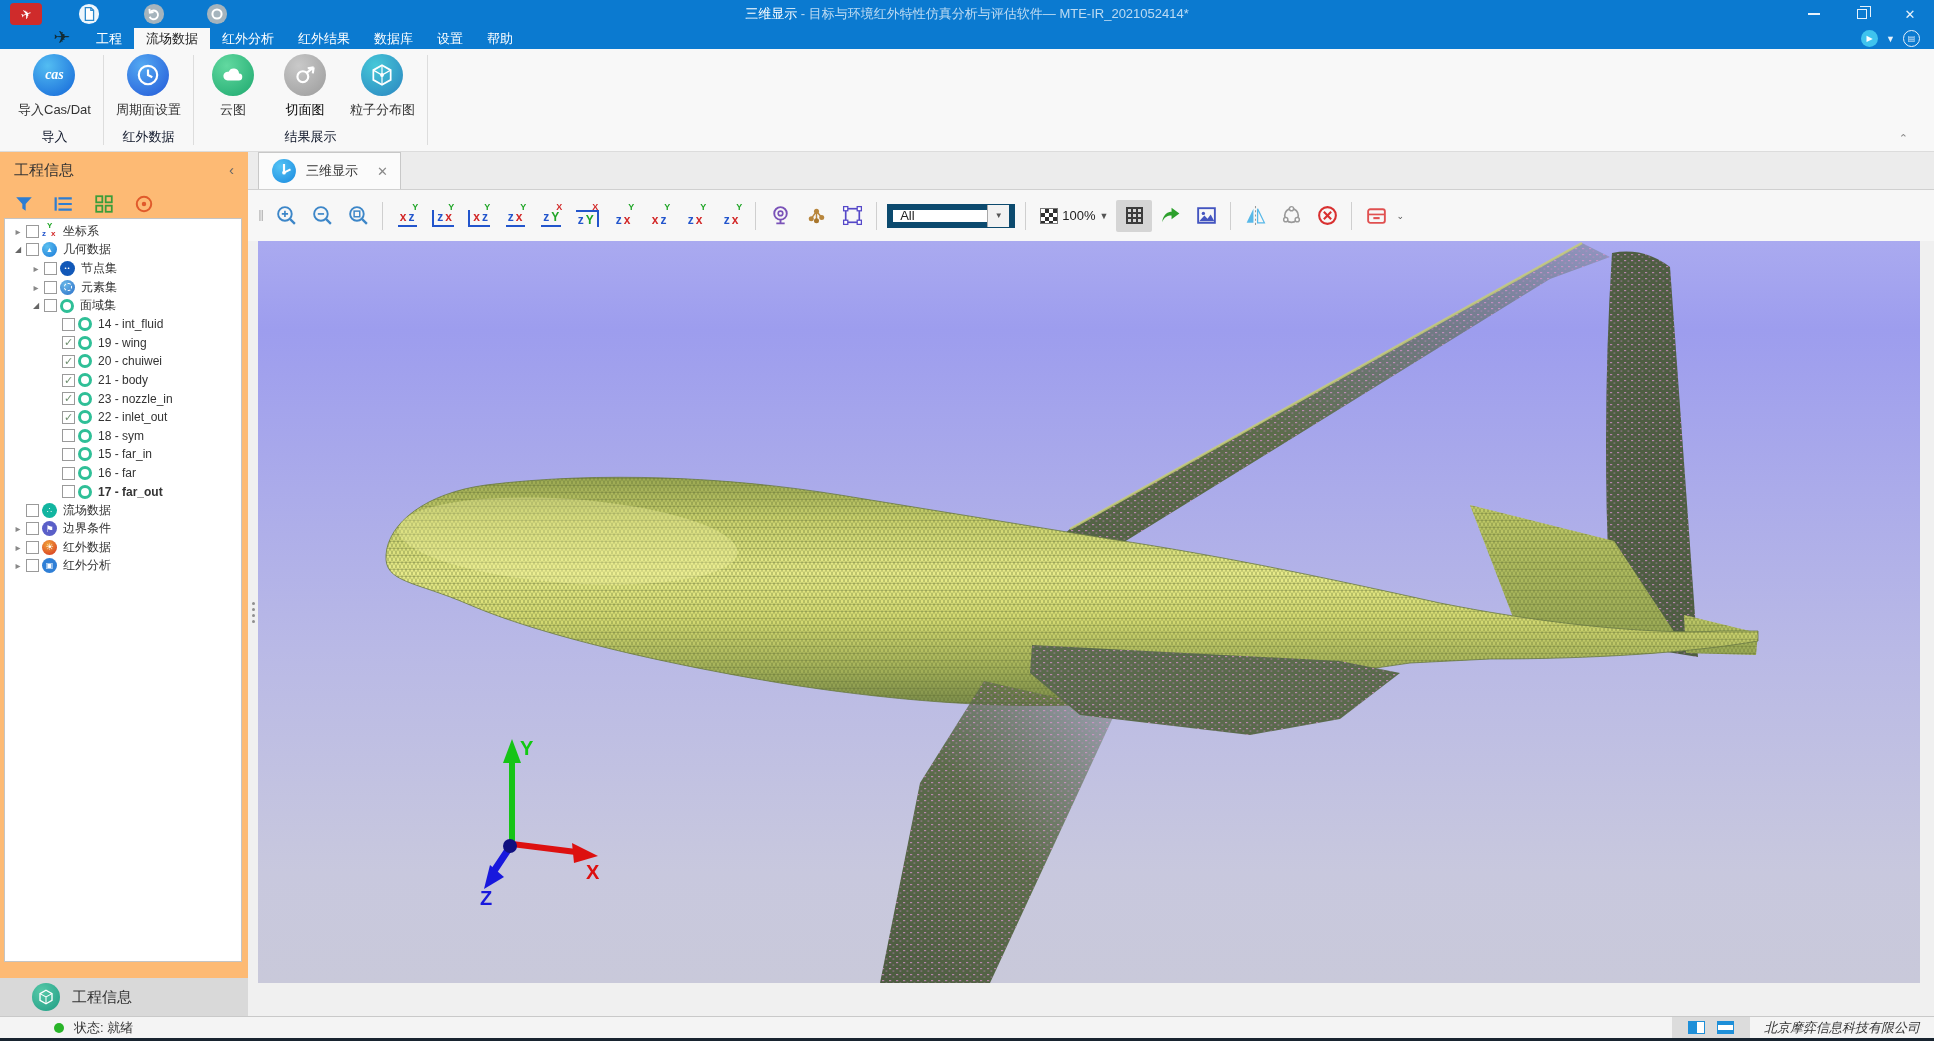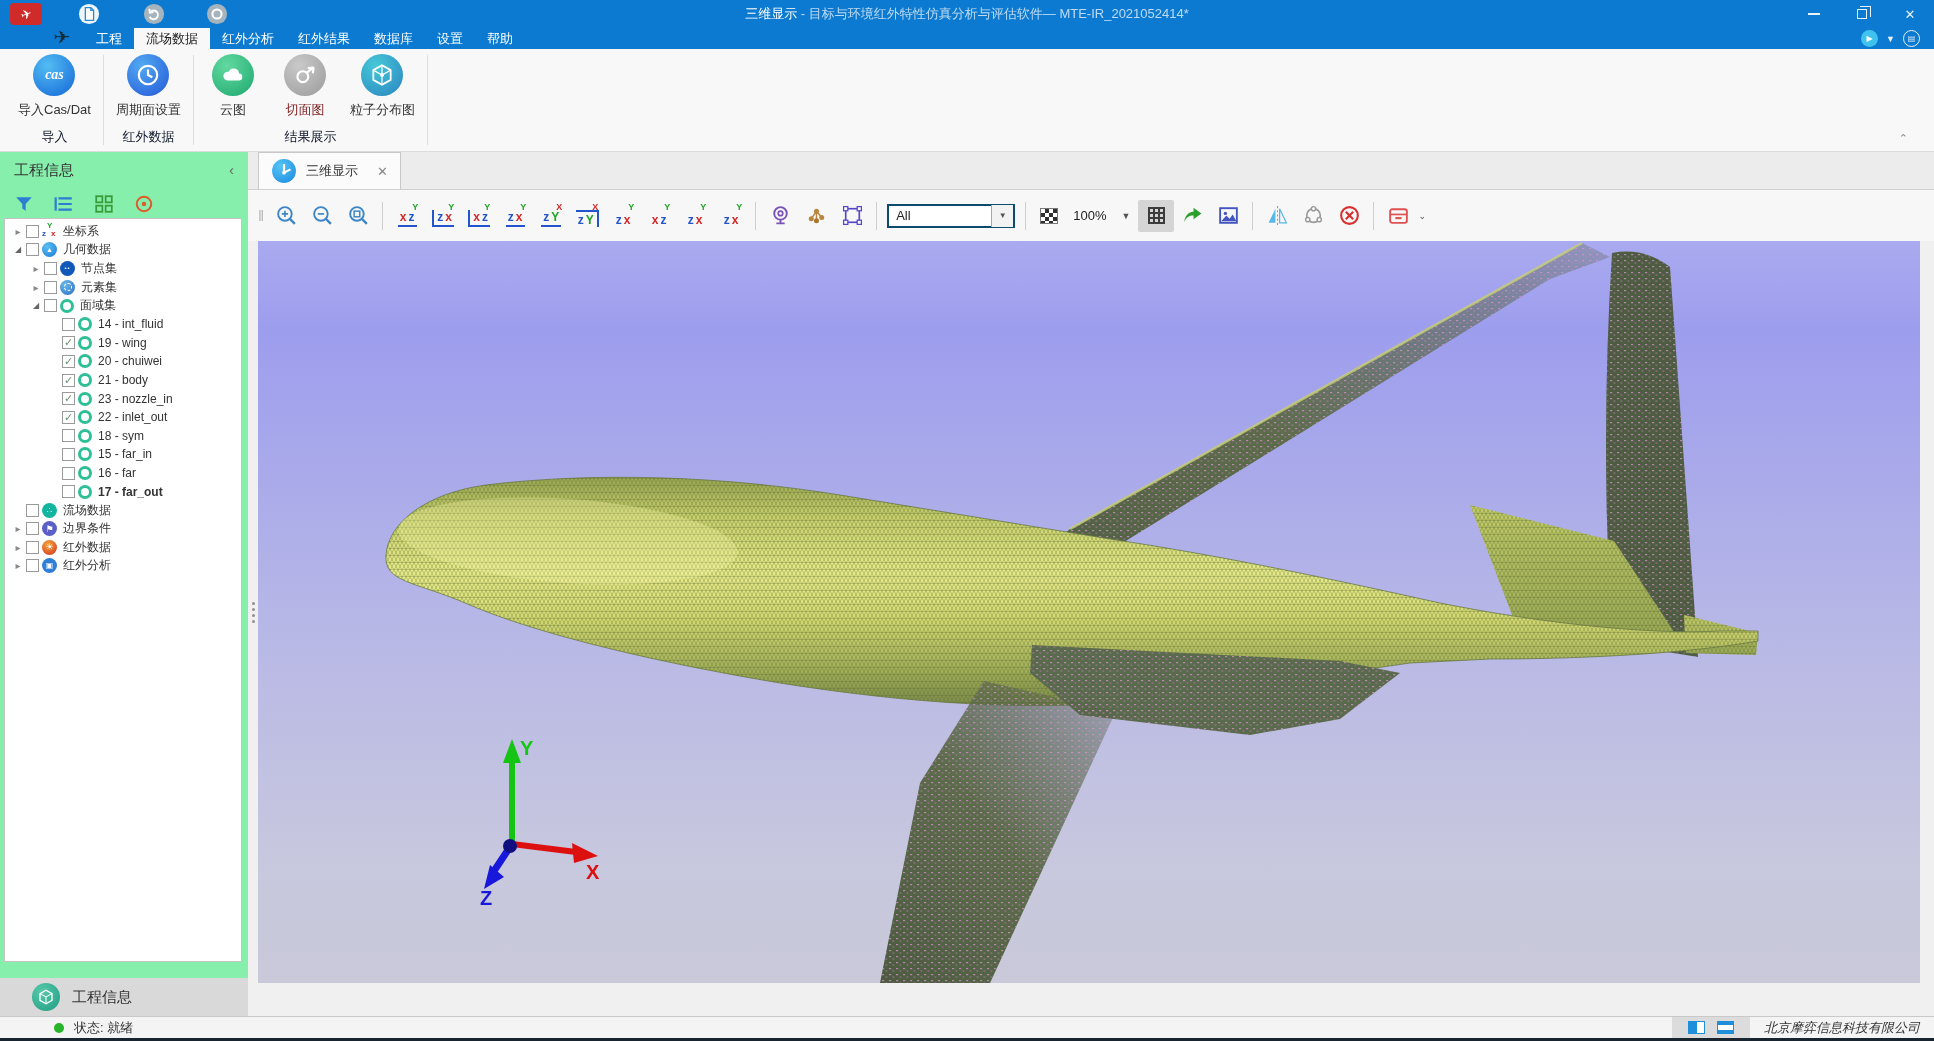--- a/index.html
+++ b/index.html
@@ -40,27 +40,27 @@
   .rbuttons{display:flex;gap:18px;flex:1;}
   .rbtn{display:flex;flex-direction:column;align-items:center;width:auto;min-width:54px;cursor:default;}
   .ricon{width:42px;height:42px;border-radius:50%;display:flex;align-items:center;justify-content:center;color:#fff;}
   .ricon svg{width:26px;height:26px;}
   .ricon.cas{background:radial-gradient(circle at 35% 28%,#53bdf2,#1365d8);font-style:italic;font-weight:bold;font-size:14px;font-family:"Liberation Serif",serif;}
   .ricon.clock{background:radial-gradient(circle at 35% 28%,#53a9f2,#2358d8);}
   .ricon.cloud{background:radial-gradient(circle at 35% 28%,#62d9a0,#1da86e);}
   .ricon.slice{background:radial-gradient(circle at 35% 28%,#c9c9c9,#9b9b9b);}
   .ricon.particle{background:radial-gradient(circle at 35% 28%,#46c8d8,#2a84c0);}
   .rlabel{margin-top:5px;font-size:13px;color:#333;white-space:nowrap;}
-  .rbtn.disabled .rlabel{color:#7f1d1d;}
+  .rbtn.disabled .rlabel{color:#000000;}
   .rgroup-label{height:26px;line-height:24px;font-size:13px;color:#0f172a;}
   .rsep{width:1px;background:#ddd;margin:6px 0;}
   .ribbon-collapse{position:absolute;right:26px;bottom:6px;color:#888;font-size:11px;}
 
   
-  .left-panel{position:absolute;left:0;top:152px;width:248px;height:864px;background:#86efac;}
+  .left-panel{position:absolute;left:0;top:152px;width:248px;height:864px;background:#fdba74;}
   .panel-header{position:relative;height:36px;line-height:36px;padding-left:14px;font-size:15px;color:#333;}
   .panel-collapse{position:absolute;right:14px;top:0;color:#666;font-size:15px;}
   .panel-tools{height:32px;display:flex;align-items:center;gap:20px;padding-left:14px;}
   .ptool{width:20px;height:20px;}
   .ptool svg{width:20px;height:20px;display:block;}
   .treebox{position:absolute;left:4px;top:66px;width:238px;height:744px;background:#fff;border:1px solid #c4c4c4;padding-top:3px;overflow:hidden;}
   .trow{display:flex;align-items:center;height:18.6px;font-size:12px;color:#333;white-space:nowrap;}
   .arrow{width:14px;flex:none;text-align:center;color:#666;font-size:8px;}
   .arrow.col{font-size:10px;color:#888;}
   .cb{width:13px;height:13px;flex:none;border:1px solid #9a9a9a;background:#fff;margin:0 3px 0 1px;
@@ -102,24 +102,24 @@
   .vbtn{width:36px;height:32px;display:flex;align-items:center;justify-content:center;}
   .vbtn svg{width:23px;height:23px;display:block;}
   .vbtn.active{background:#d5d5d5;border-radius:2px;}
   .vsep{width:1px;height:28px;background:#cfcfcf;margin:0 6px;}
   .axbtn{width:36px;height:32px;position:relative;font-weight:bold;font-size:12px;display:flex;align-items:flex-end;justify-content:center;padding-bottom:5px;}
   .axbtn .sup{position:absolute;top:2px;right:7px;font-size:9px;}
   .axbtn .base{display:flex;gap:2px;}
   .axbtn.underline .base{border-bottom:2px solid #2255cc;padding:0 2px 1px;}
   .axbtn.corner .base{border-left:2px solid #2255cc;border-bottom:2px solid #2255cc;padding:0 2px 1px 3px;}
   .axbtn.box .base{border-top:2px solid #2255cc;border-right:2px solid #2255cc;padding:1px 3px 0 2px;}
-  .combo{width:128px;height:24px;background:#fff;border:2px solid #0c4a6e;display:flex;align-items:center;margin:0 4px;}
+  .combo{width:128px;height:24px;background:#fff;border:6px solid #0c4a6e;display:flex;align-items:center;margin:0 4px;}
   .combo .cval{flex:1;padding-left:7px;font-size:13px;color:#222;}
   .combo .cbtn{width:22px;height:22px;border-left:1px solid #a8a8a8;background:#f2f2f2;display:flex;align-items:center;justify-content:center;font-size:8px;color:#555;}
-  .zoombtn{display:flex;align-items:center;gap:15px;padding:0 8px;height:32px;text-align:right;}
+  .zoombtn{display:flex;align-items:center;gap:4px;padding:0 8px;height:32px;text-align:right;}
   .checker{width:18px;height:16px;background-image:linear-gradient(45deg,#2f2f2f 25%,transparent 25%,transparent 75%,#2f2f2f 75%),linear-gradient(45deg,#2f2f2f 25%,#fff 25%,#fff 75%,#2f2f2f 75%);background-size:8px 8px;background-position:0 0,4px 4px;border:1px solid #777;}
   .zoomtext{font-size:13px;color:#222;}
   .smallchev{font-size:9px;color:#555;}
   .gridicon{width:17px;height:17px;background:repeating-linear-gradient(#3c3c3c 0 2px,transparent 2px 5px),repeating-linear-gradient(90deg,#3c3c3c 0 2px,transparent 2px 5px);}
 
   
   .viewport{position:absolute;left:258px;top:241px;width:1662px;height:742px;}
   .viewport svg{display:block;}
 
   

